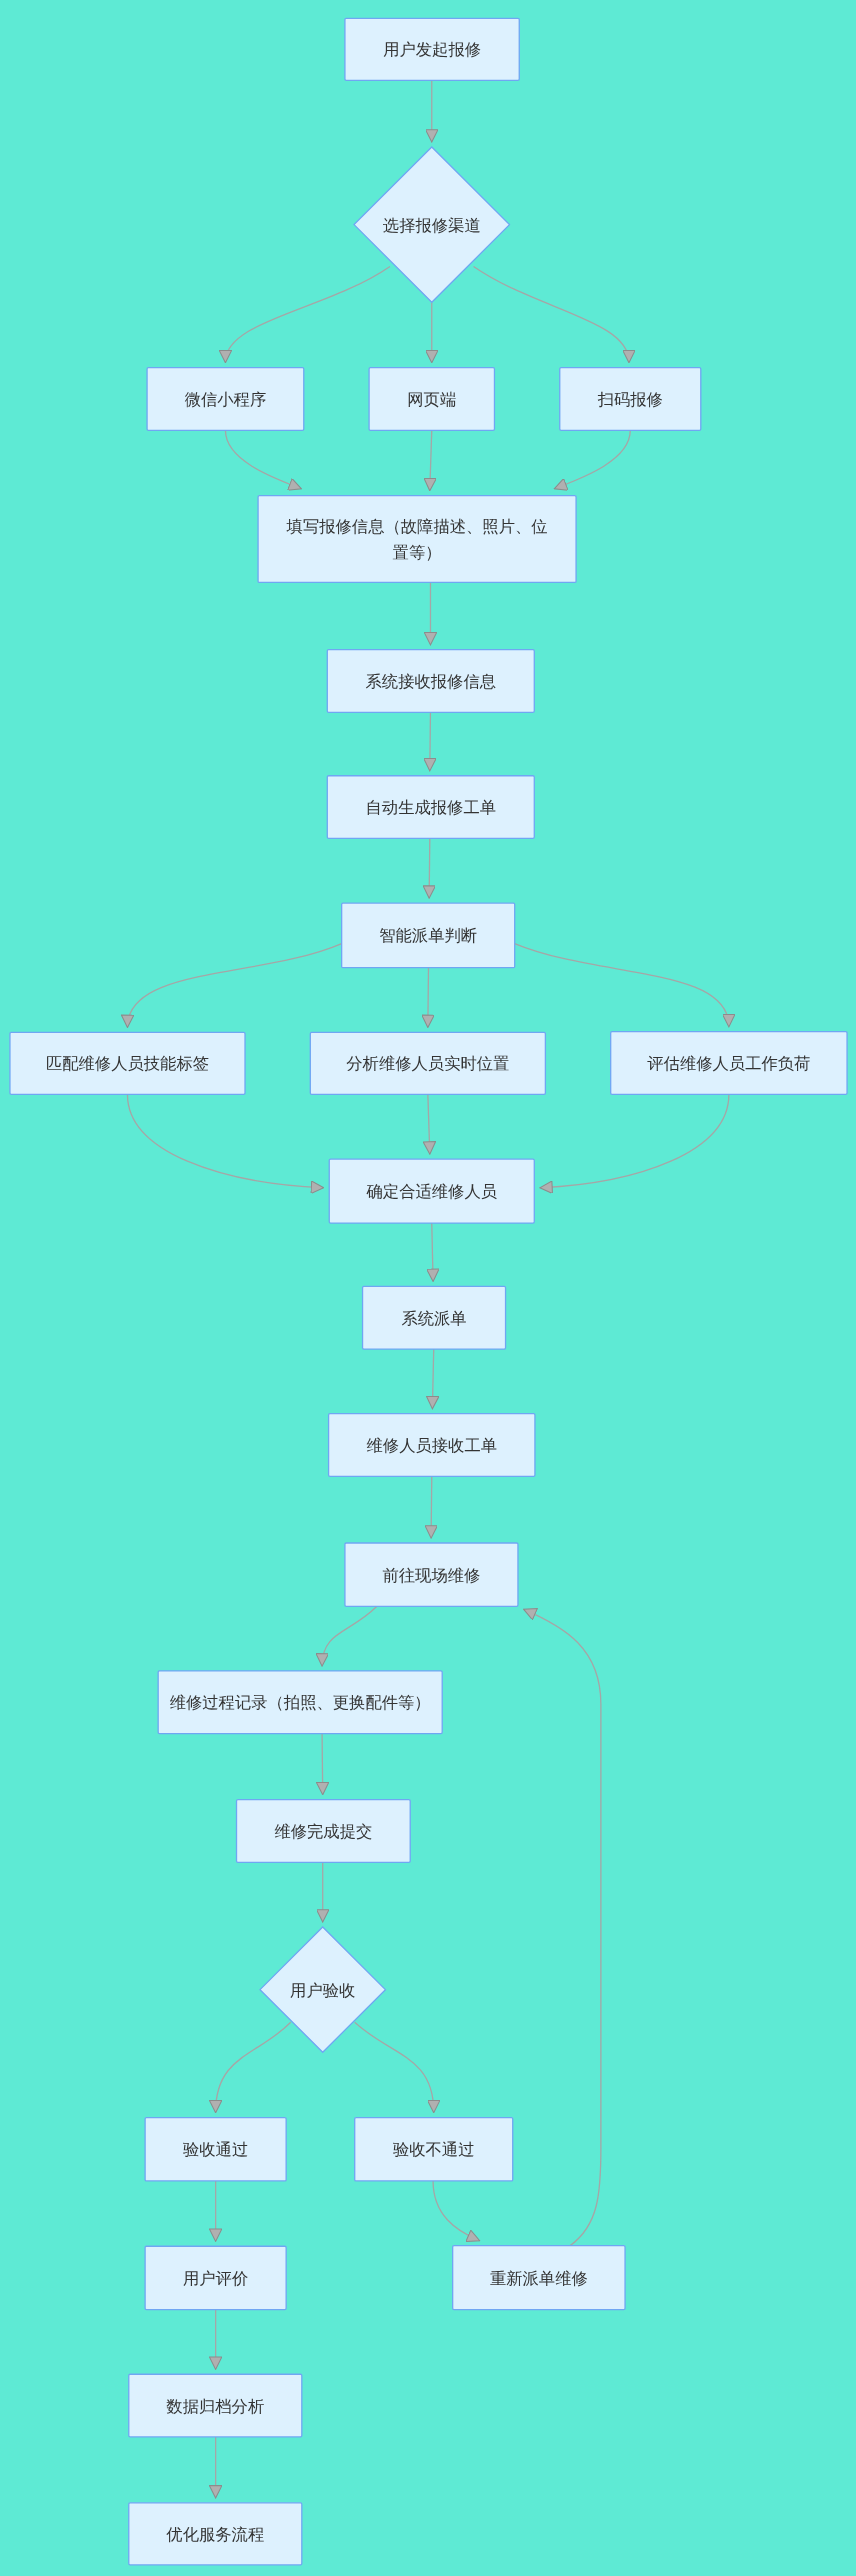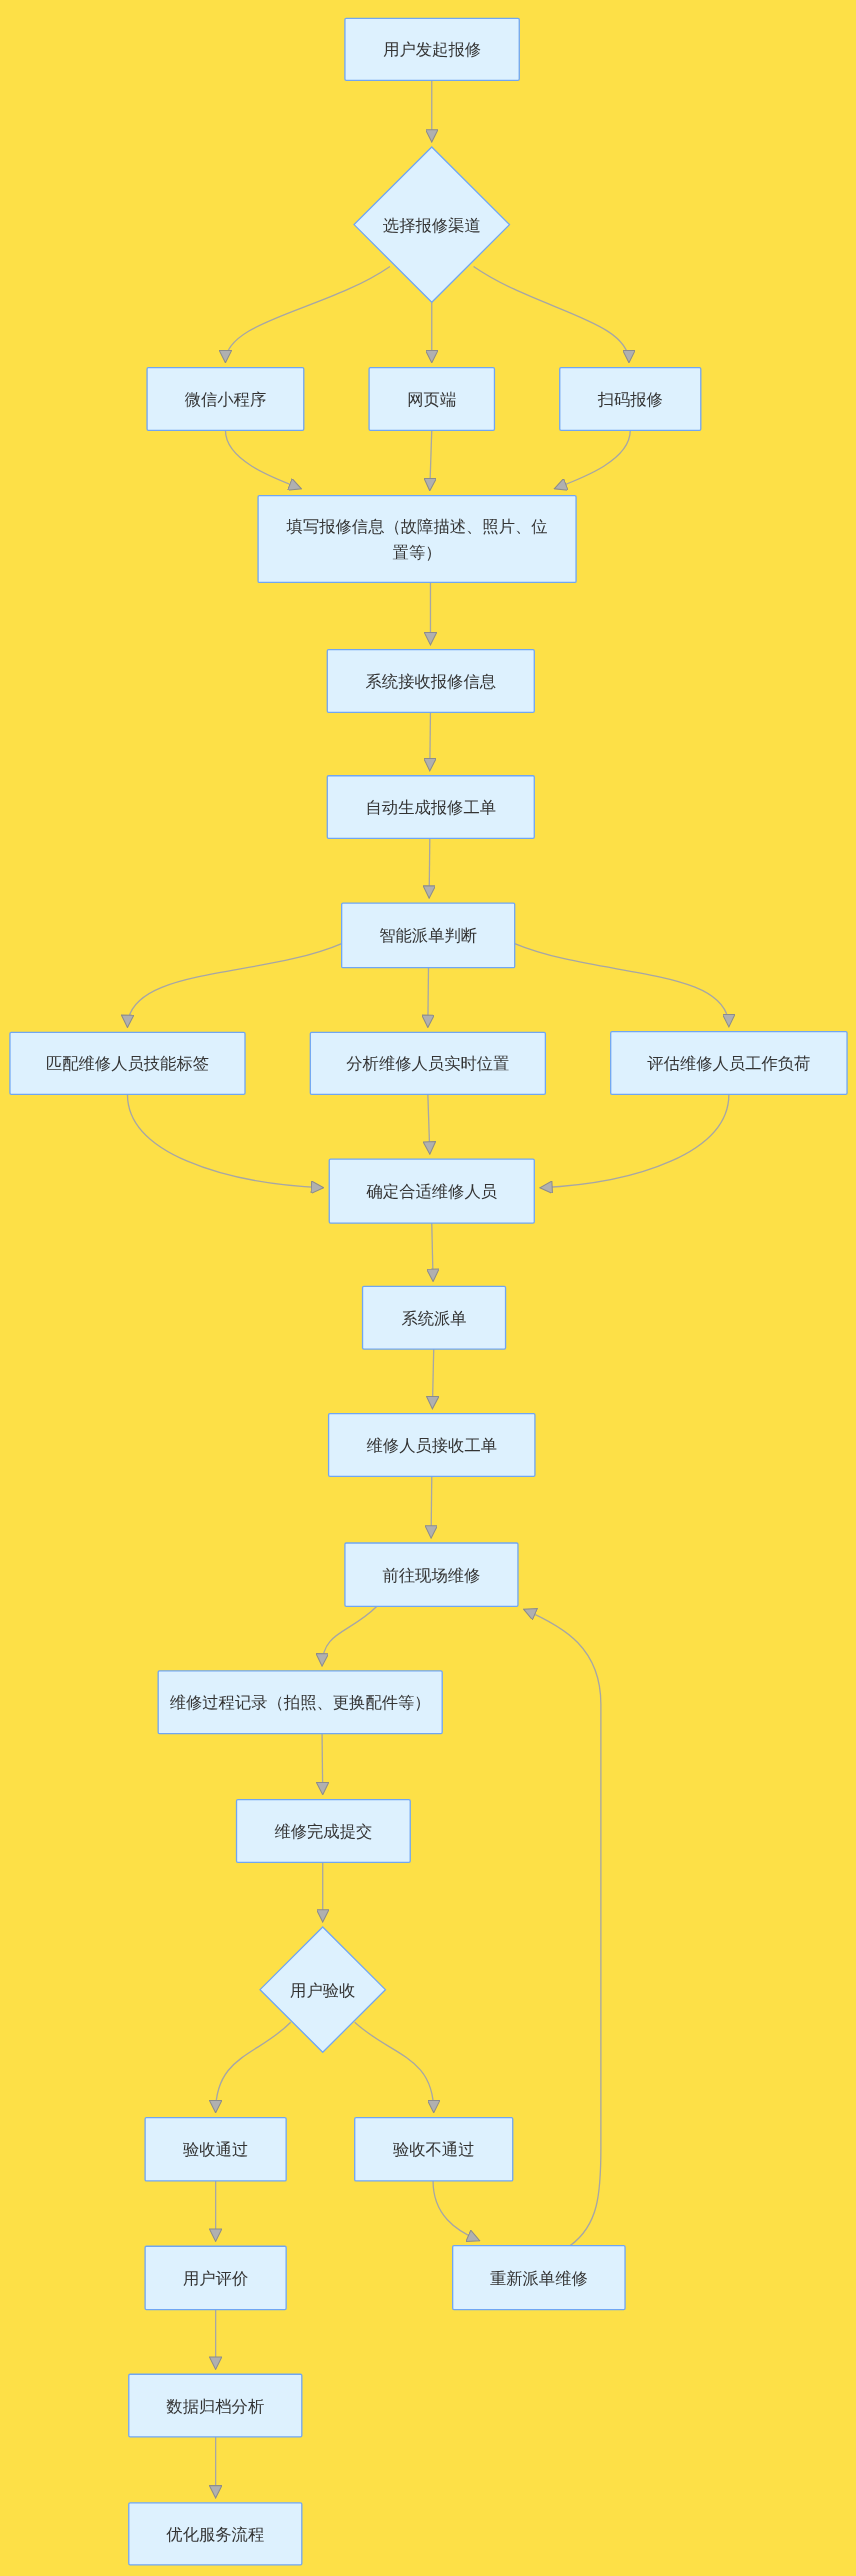--- a/index.html
+++ b/index.html
@@ -4,21 +4,21 @@
 <style>
   html, body {
     margin: 0;
     padding: 0;
     background: #ffffff;
   }
   .canvas {
     position: relative;
     width: 857px;
     height: 2576px;
-    background: #fde047;
+    background: #5eead4;
     font-family: "Liberation Sans", sans-serif;
   }
   svg {
     display: block;
   }
   .flow-node-shape {
     stroke-width: 2px;
   }
   .flow-node-label {
     font-family: "Liberation Sans", sans-serif;

